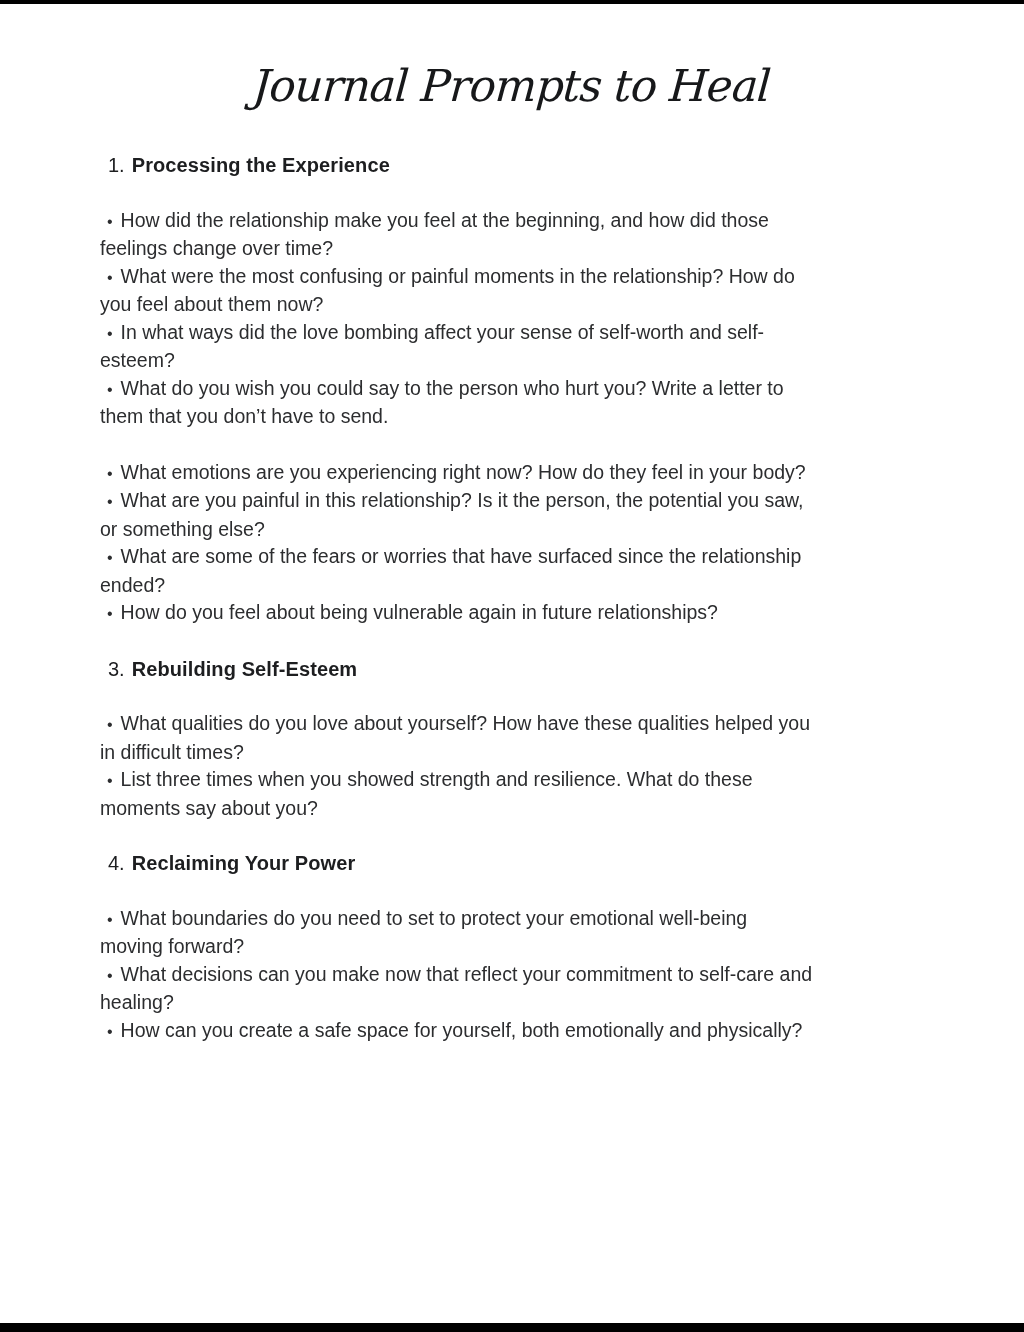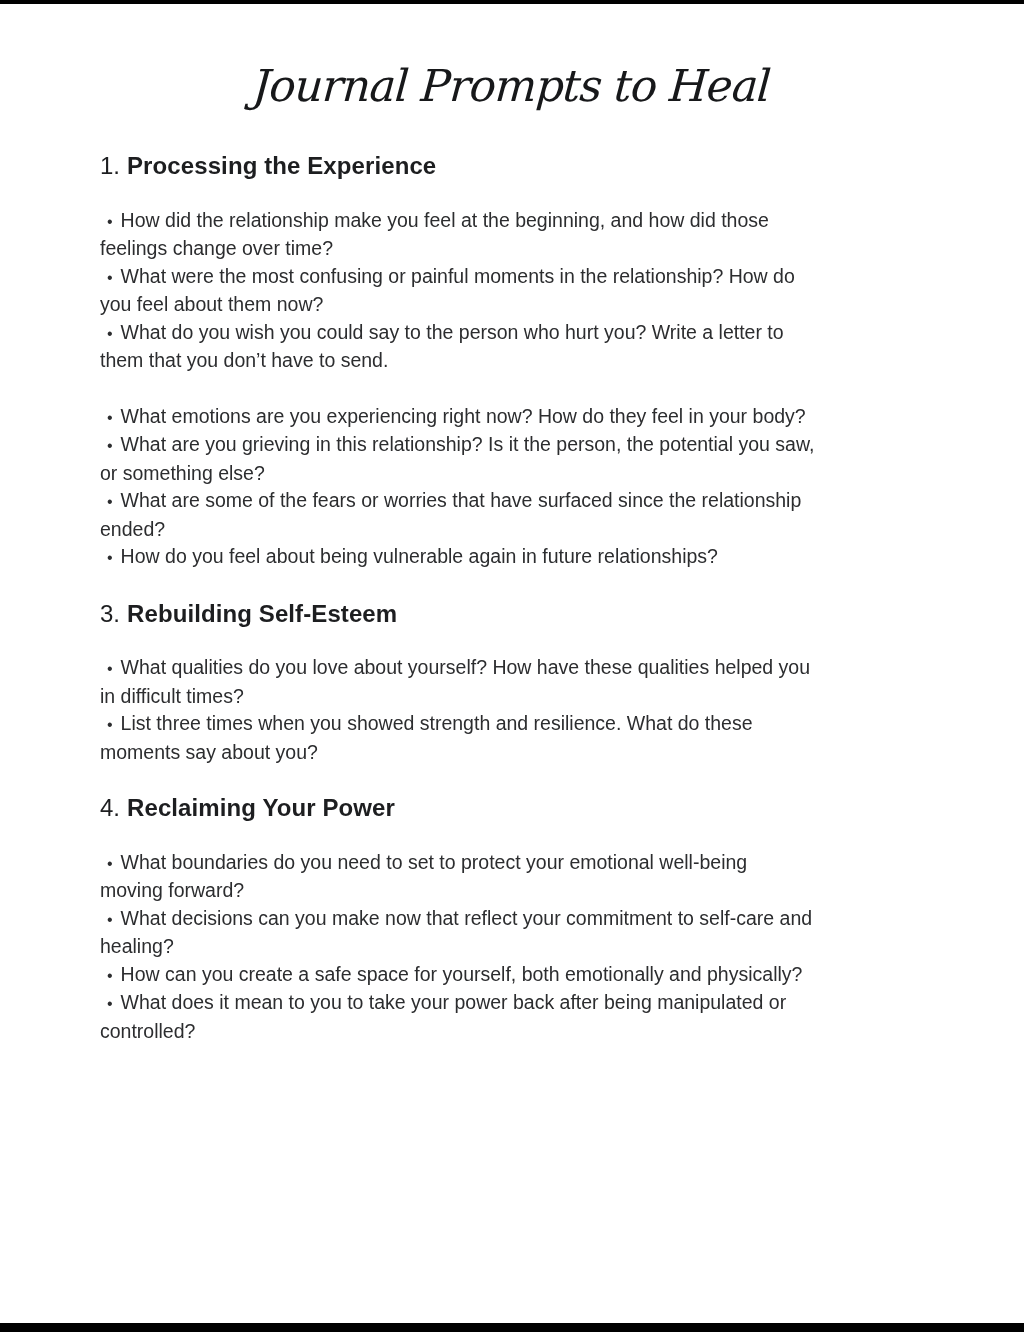--- a/index.html
+++ b/index.html
@@ -47,22 +47,22 @@
     transform: skewX(-4deg);
   }
 
   .content {
     padding: 0 100px 0 100px;
   }
   .section {
     margin: 0 0 28px 0;
   }
   .heading {
-    margin: 0 0 27px 0;
-    font-size: 24px;
+    margin: 0 0 27px 8px;
+    font-size: 20px;
     line-height: 27.5px;
     font-weight: 400;
     color: #1d1e20;
   }
   .heading .num {
     font-weight: 400;
     margin-right: 7px;
   }
   .heading .heading-title {
     font-weight: 700;
@@ -96,27 +96,29 @@
   </div>
 
   <div class="content">
 
     <section class="section">
       <h2 class="heading"><span class="num">1.</span><span class="heading-title">Processing the Experience</span></h2>
       <p class="prompt"><span class="marker">•</span><span class="prompt-text">How did the relationship make you feel at the beginning, and how did those
 feelings change over time?</span></p>
       <p class="prompt"><span class="marker">•</span><span class="prompt-text">What were the most confusing or painful moments in the relationship? How do
 you feel about them now?</span></p>
+      <p class="prompt"><span class="marker">•</span><span class="prompt-text">In what ways did the love bombing affect your sense of self-worth and self-
+esteem?</span></p>
       <p class="prompt"><span class="marker">•</span><span class="prompt-text">What do you wish you could say to the person who hurt you? Write a letter to
 them that you don’t have to send.</span></p>
     </section>
 
     <section class="section">
       <p class="prompt"><span class="marker">•</span><span class="prompt-text">What emotions are you experiencing right now? How do they feel in your body?</span></p>
-      <p class="prompt"><span class="marker">•</span><span class="prompt-text">What are you grieving in this relationship? Is it the person, the potential you saw,
+      <p class="prompt"><span class="marker">•</span><span class="prompt-text">What are you painful in this relationship? Is it the person, the potential you saw,
 or something else?</span></p>
       <p class="prompt"><span class="marker">•</span><span class="prompt-text">What are some of the fears or worries that have surfaced since the relationship
 ended?</span></p>
       <p class="prompt"><span class="marker">•</span><span class="prompt-text">How do you feel about being vulnerable again in future relationships?</span></p>
     </section>
 
     <section class="section">
       <h2 class="heading"><span class="num">3.</span><span class="heading-title">Rebuilding Self-Esteem</span></h2>
       <p class="prompt"><span class="marker">•</span><span class="prompt-text">What qualities do you love about yourself? How have these qualities helped you
 in difficult times?</span></p>
@@ -124,20 +126,18 @@
 moments say about you?</span></p>
     </section>
 
     <section class="section">
       <h2 class="heading"><span class="num">4.</span><span class="heading-title">Reclaiming Your Power</span></h2>
       <p class="prompt"><span class="marker">•</span><span class="prompt-text">What boundaries do you need to set to protect your emotional well-being
 moving forward?</span></p>
       <p class="prompt"><span class="marker">•</span><span class="prompt-text">What decisions can you make now that reflect your commitment to self-care and
 healing?</span></p>
       <p class="prompt"><span class="marker">•</span><span class="prompt-text">How can you create a safe space for yourself, both emotionally and physically?</span></p>
-      <p class="prompt"><span class="marker">•</span><span class="prompt-text">What does it mean to you to take your power back after being manipulated or
-controlled?</span></p>
     </section>
 
   </div>
 
   <div class="bar bottom"></div>
 </div>
 
 </body></html>

